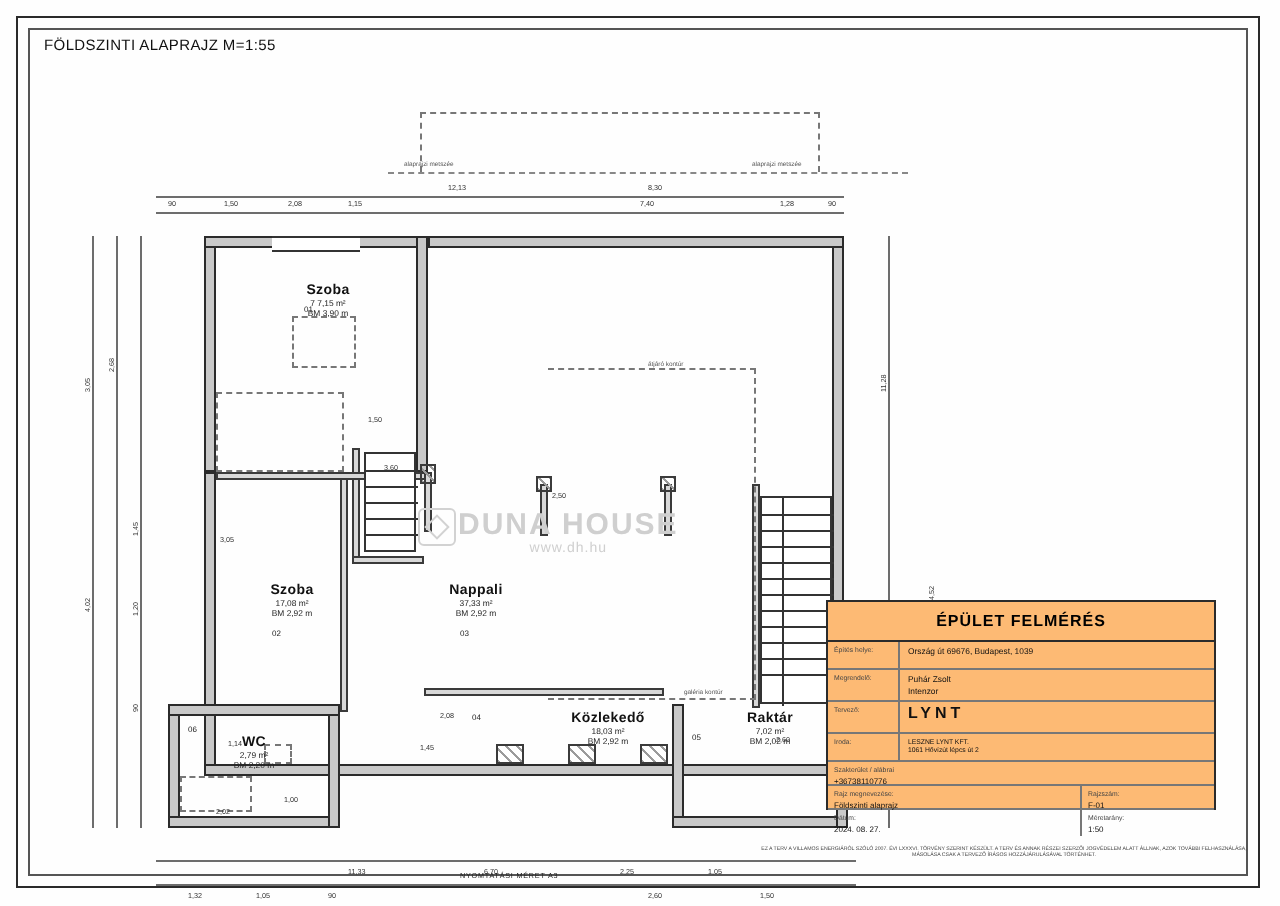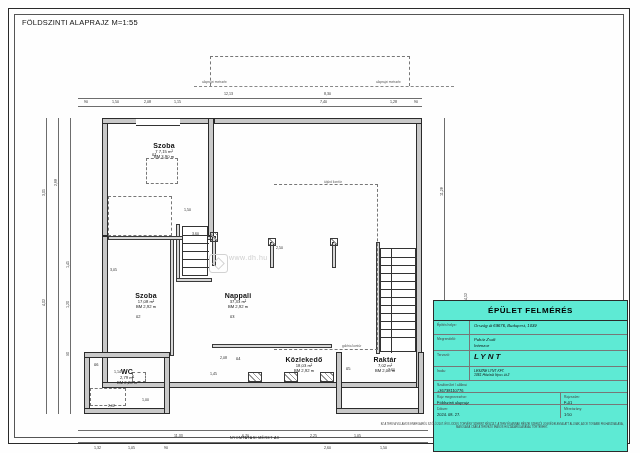--- a/index.html
+++ b/index.html
@@ -34,25 +34,25 @@
   .wm small{display:block;font-size:7px;font-weight:normal;text-align:center;letter-spacing:.5px;}
   .wm-logo{position:absolute;left:185px;top:198px;width:17px;height:17px;border:1.6px solid #d2d2d2;border-radius:3px;}
   .wm-logo:after{content:"";position:absolute;left:4px;top:4px;width:7px;height:7px;border:1.6px solid #d2d2d2;transform:rotate(45deg);}
 
   
   .stair{position:absolute;border:1px solid #333;box-sizing:border-box;background:#fff;}
   .step{position:absolute;background:#333;height:1px;}
   .stepv{position:absolute;background:#333;width:1px;}
 
   
-  .tb{position:absolute;left:433px;top:300px;width:195px;height:152px;border:1px solid #2b2b2b;background:#5eead4;box-sizing:border-box;}
+  .tb{position:absolute;left:413px;top:300px;width:195px;height:105px;border:1px solid #2b2b2b;background:#fdba74;box-sizing:border-box;}
   .tb-title{position:absolute;left:0;top:0;width:100%;height:20px;border-bottom:1px solid #2b2b2b;display:flex;align-items:center;justify-content:center;font-size:8px;font-weight:bold;letter-spacing:.5px;box-sizing:border-box;}
   .tb-row{position:absolute;left:0;width:100%;border-bottom:1px solid #777;box-sizing:border-box;display:flex;}
   .tb-key{width:36px;border-right:1px solid #777;font-size:3.4px;color:#444;padding:2px 2px 0 3px;box-sizing:border-box;}
-  .tb-val{flex:1;font-size:4.2px;color:#111;padding:2px 3px 0 4px;box-sizing:border-box;line-height:5.5px;font-style:italic;}
+  .tb-val{flex:1;font-size:4.2px;color:#111;padding:2px 3px 0 4px;box-sizing:border-box;line-height:5.5px;}
   .tb-val.big{font-size:8px;font-weight:bold;letter-spacing:2px;padding-top:3px;}
   .tb-split{display:flex;width:100%;}
   .tb-cell{flex:1;font-size:3.4px;color:#444;padding:2px 3px;box-sizing:border-box;}
   .tb-cell + .tb-cell{border-left:1px solid #777;}
   .tb-cell b{display:block;font-size:4px;color:#111;font-weight:normal;margin-top:1px;}
 
   .footnote{position:absolute;left:380px;top:423px;width:244px;font-size:2.6px;color:#444;text-align:center;line-height:3.4px;}
   .bottomnote{position:absolute;left:230px;top:436px;font-size:3.6px;color:#222;letter-spacing:.4px;}
   .topnote{position:absolute;font-size:3.2px;color:#555;}
   .sym{position:absolute;font-size:4px;color:#222;}
@@ -185,20 +185,21 @@
 
     <div class="sym" style="left:128px;top:96px;">01</div>
     <div class="sym" style="left:112px;top:258px;">02</div>
     <div class="sym" style="left:206px;top:258px;">03</div>
     <div class="sym" style="left:212px;top:300px;">04</div>
     <div class="sym" style="left:322px;top:310px;">05</div>
     <div class="sym" style="left:70px;top:306px;">06</div>
 
     <div class="wm-logo"></div>
     <div class="wm">
+      <span>DUNA HOUSE</span>
       <small>www.dh.hu</small>
     </div>
 
     <div class="dimline" style="left:22px;top:62px;width:1px;height:296px;"></div>
     <div class="dimline" style="left:34px;top:62px;width:1px;height:296px;"></div>
     <div class="dimline" style="left:46px;top:62px;width:1px;height:296px;"></div>
     <div class="dimtxt v" style="left:18px;top:140px;">3,05</div>
     <div class="dimtxt v" style="left:18px;top:250px;">4,02</div>
     <div class="dimtxt v" style="left:30px;top:130px;">2,68</div>
     <div class="dimtxt v" style="left:42px;top:212px;">1,45</div>

